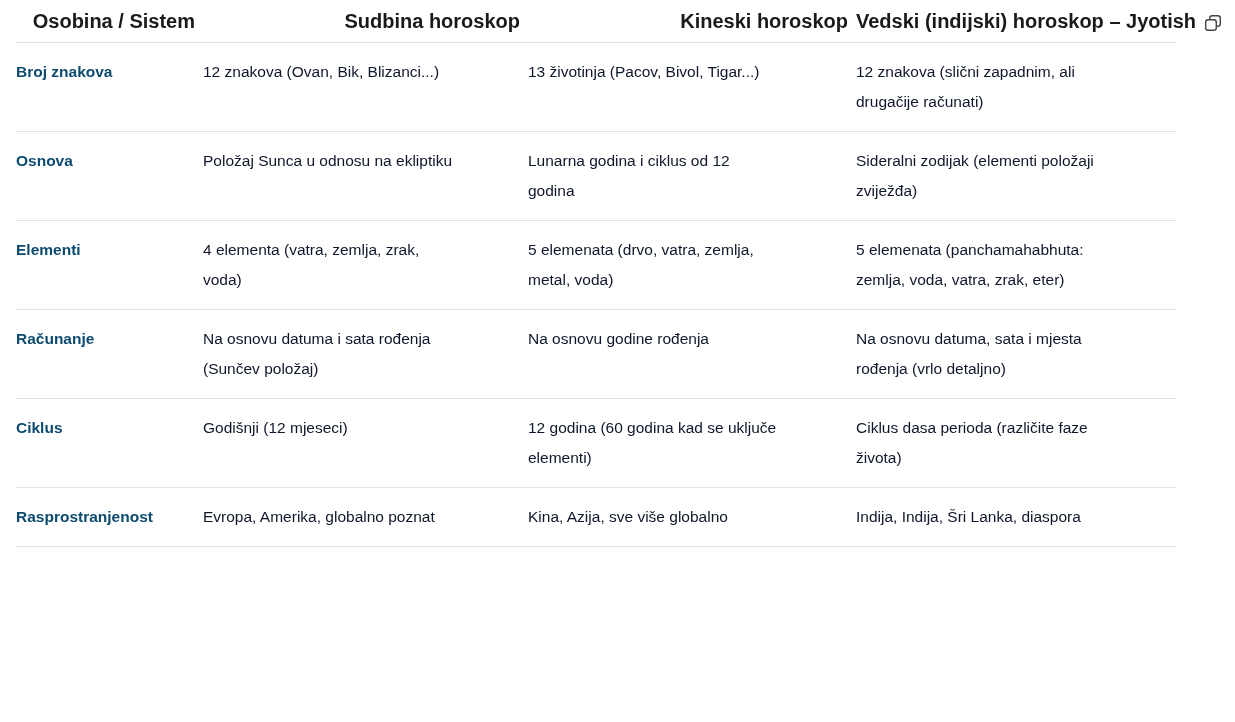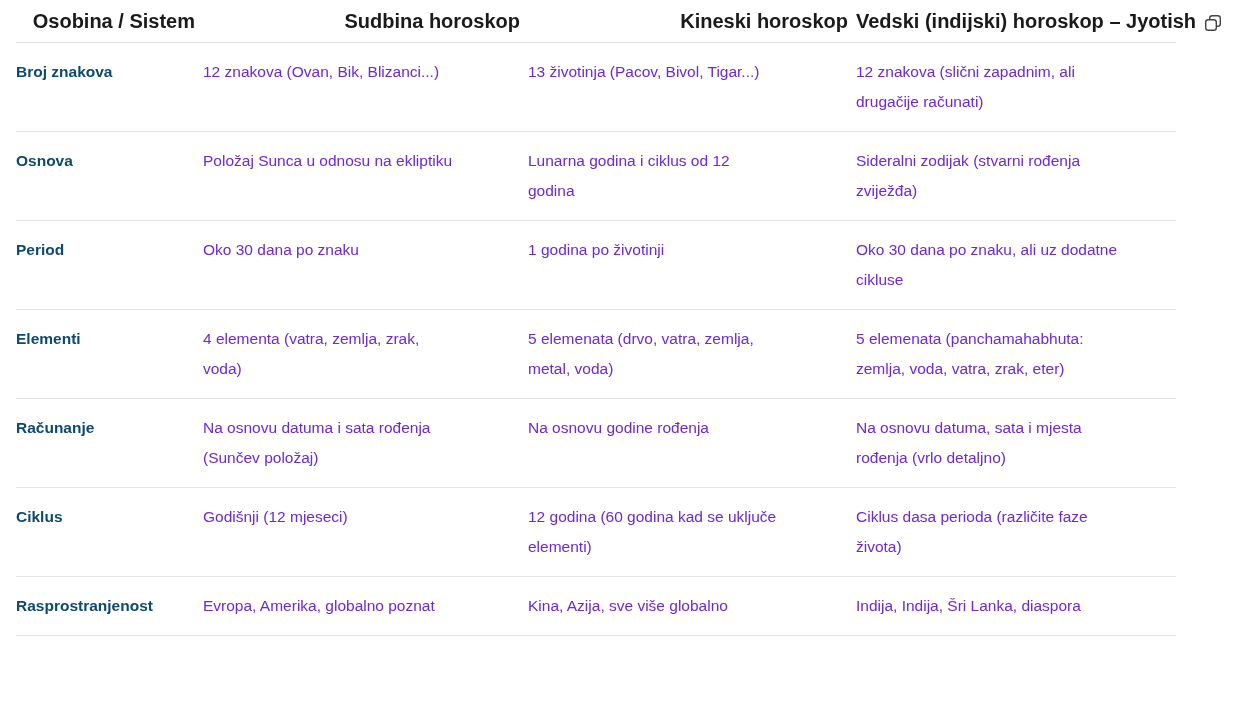--- a/index.html
+++ b/index.html
@@ -34,21 +34,21 @@
     border-bottom: 1px solid #e0e0e0;
     white-space: nowrap;
     vertical-align: top;
     margin-left: 20px;
   }
   td {
     vertical-align: top;
     font-size: 15.5px;
     line-height: 30px;
     font-weight: 400;
-    color: #6d28d9;
+    color: #0f172a;
     padding: 14px 26px 14px 0;
     border-bottom: 1px solid #e3e3e3;
     white-space: pre-line;
   }
   td.feat {
     font-weight: 700;
     color: #0c4a6e;
   }
   .hdr-label { display: inline; }
   .copy-btn {
@@ -99,29 +99,22 @@
     <td>12 znakova (Ovan, Bik, Blizanci...)</td>
     <td>13 životinja (Pacov, Bivol, Tigar...)</td>
     <td>12 znakova (slični zapadnim, ali
 drugačije računati)</td>
   </tr>
         <tr>
     <td class="feat">Osnova</td>
     <td>Položaj Sunca u odnosu na ekliptiku</td>
     <td>Lunarna godina i ciklus od 12
 godina</td>
-    <td>Sideralni zodijak (stvarni rođenja
+    <td>Sideralni zodijak (elementi položaji
 zviježđa)</td>
-  </tr>
-        <tr>
-    <td class="feat">Period</td>
-    <td>Oko 30 dana po znaku</td>
-    <td>1 godina po životinji</td>
-    <td>Oko 30 dana po znaku, ali uz dodatne
-cikluse</td>
   </tr>
         <tr>
     <td class="feat">Elementi</td>
     <td>4 elementa (vatra, zemlja, zrak,
 voda)</td>
     <td>5 elemenata (drvo, vatra, zemlja,
 metal, voda)</td>
     <td>5 elemenata (panchamahabhuta:
 zemlja, voda, vatra, zrak, eter)</td>
   </tr>

